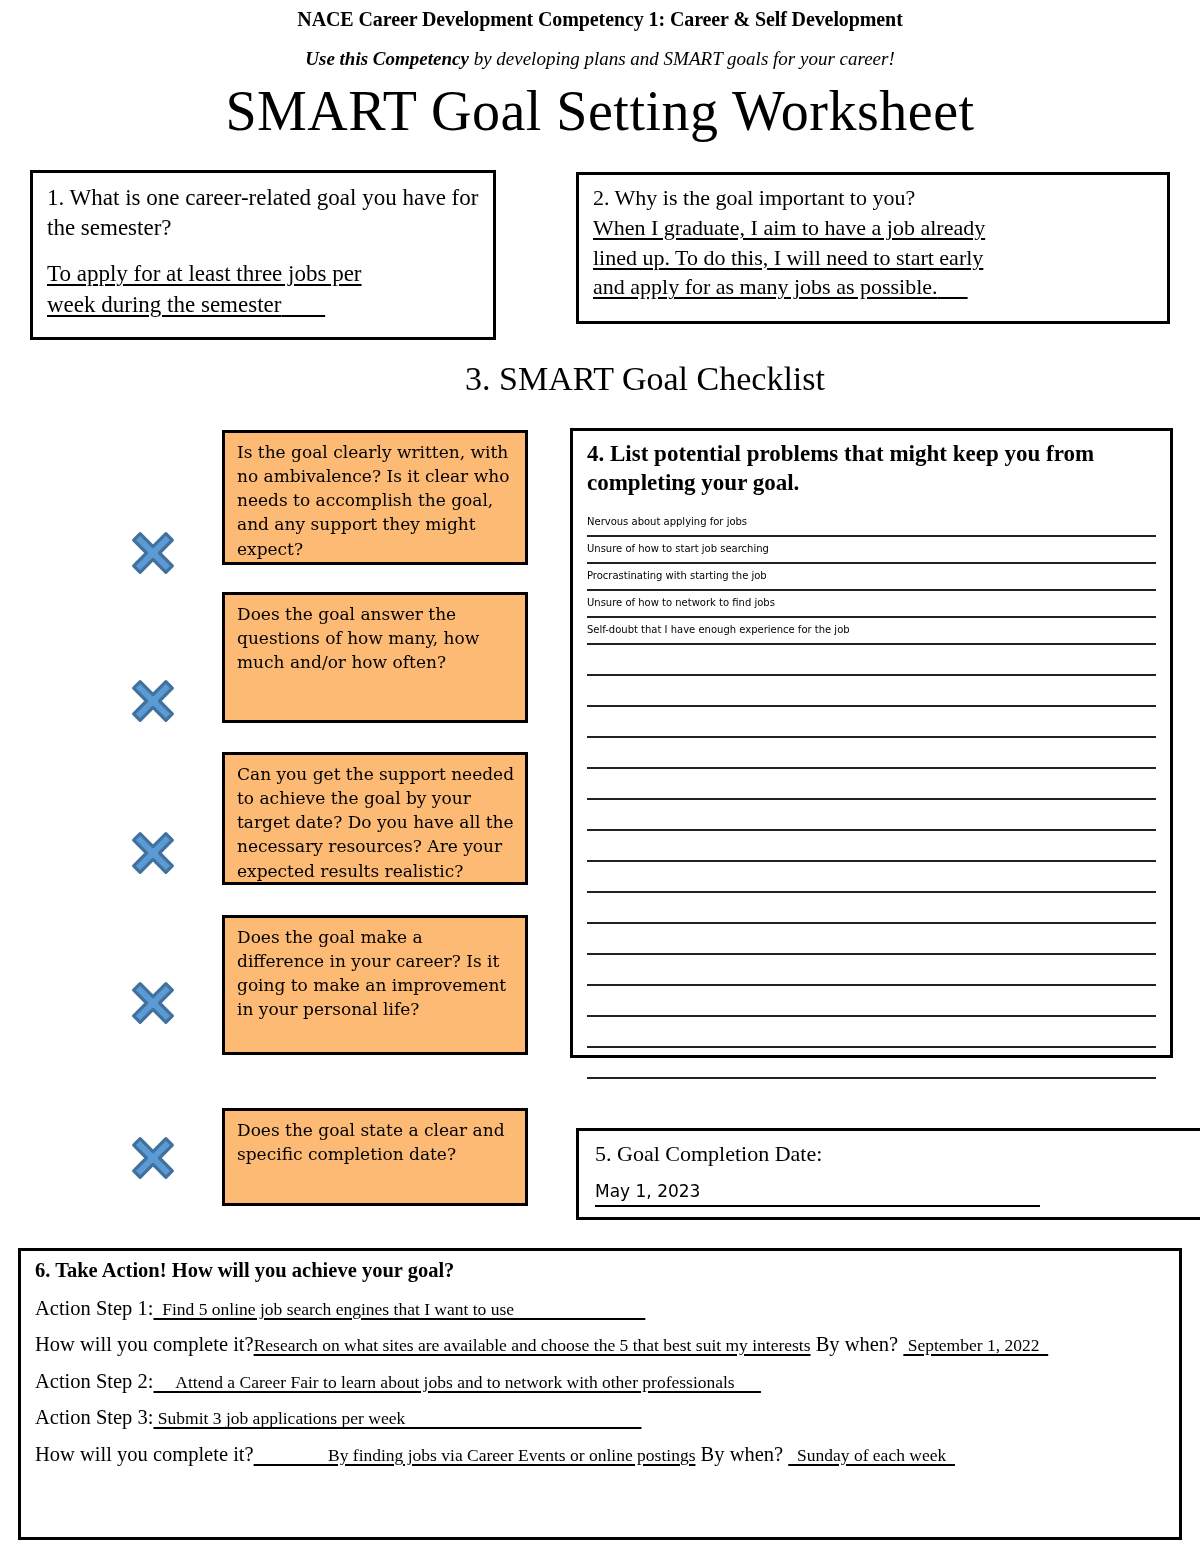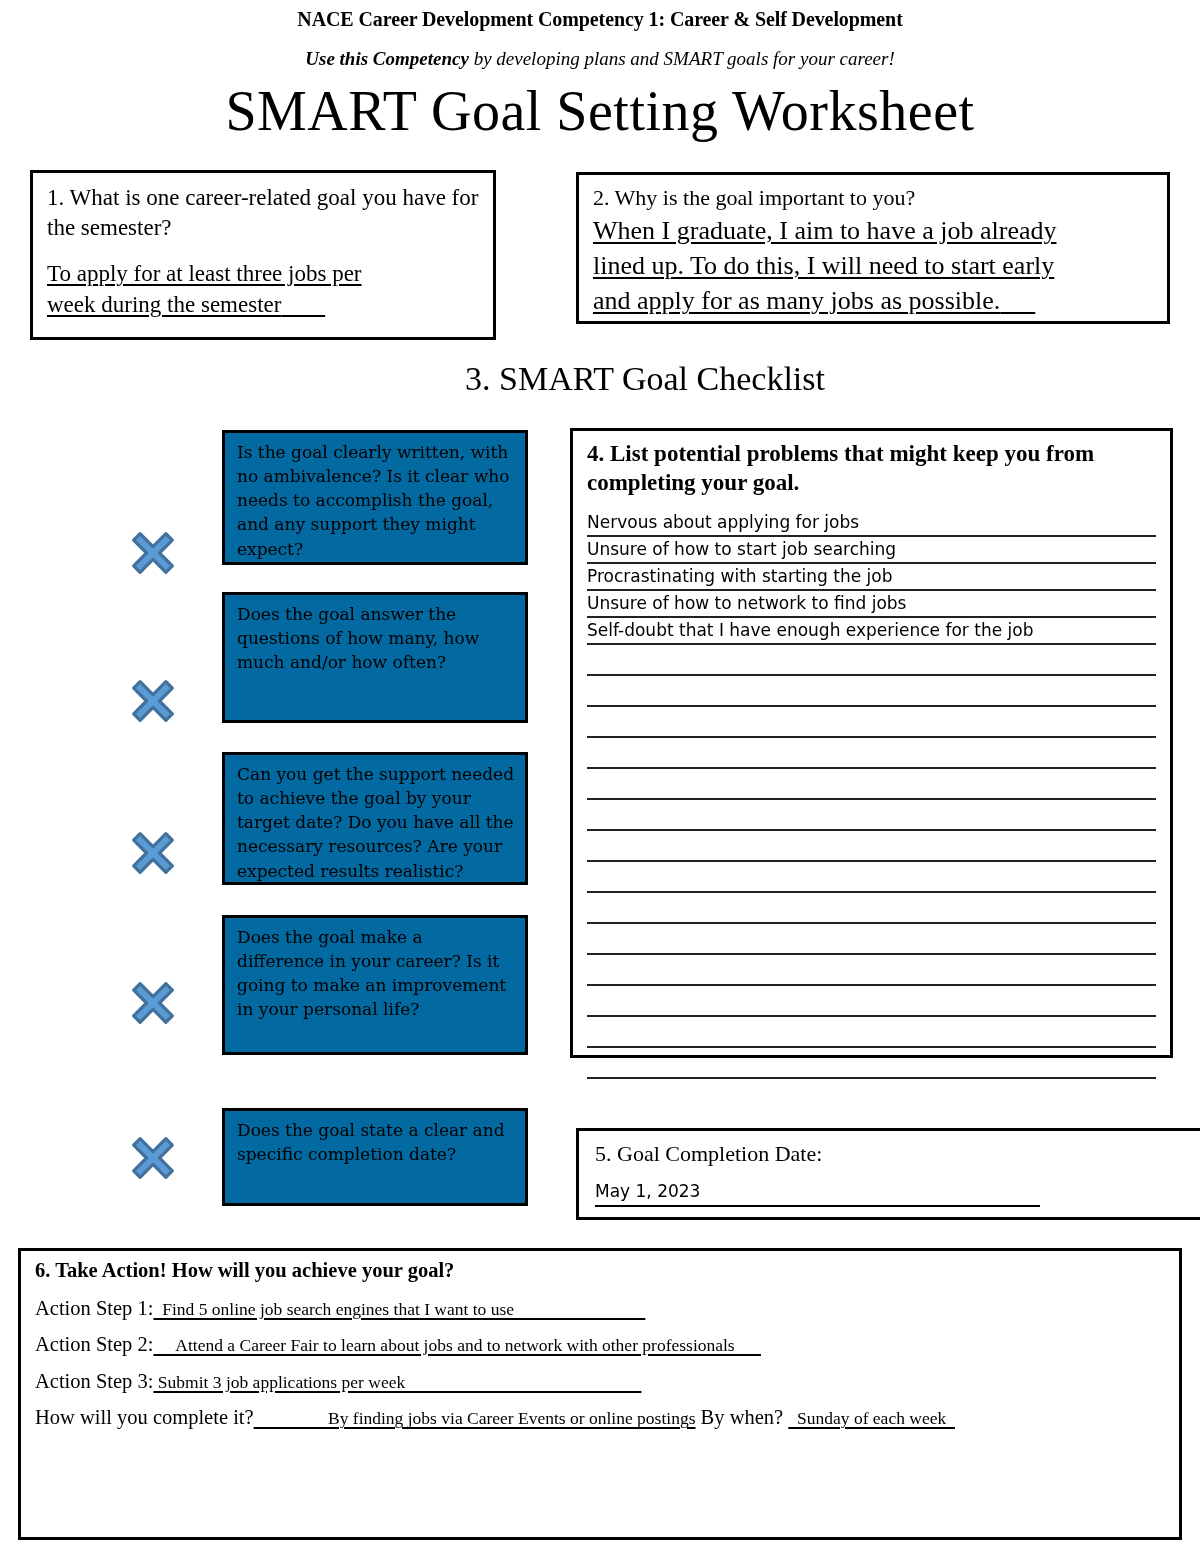--- a/index.html
+++ b/index.html
@@ -60,21 +60,21 @@
   }
   #box1 .ans {
     font-size: 23px;
     line-height: 1.38;
     margin-top: 14px;
   }
 
   
   #box2 { left: 576px; top: 172px; width: 594px; height: 152px; padding: 9px 15px 0 14px; }
   #box2 .q { font-size: 22px; line-height: 1.30; }
-  #box2 .ans { font-size: 26px; line-height: 1.36; }
+  #box2 .ans { font-size: 22px; line-height: 1.36; }
 
   .ul { text-decoration: underline; text-decoration-thickness: 2px; text-underline-offset: 3px; }
 
   
   .sec3-title {
     position: absolute;
     top: 360px; left: 0; width: 1200px;
     text-align: center;
     font-size: 34px;
     padding-left: 90px;
@@ -90,42 +90,42 @@
   .xicon {
     position: absolute;
     width: 46px;
     height: 46px;
     left: 10px;
   }
   .cbox {
     position: absolute;
     left: 102px;
     border: 3px solid #000;
-    background: #0369a1;
+    background: #fdba74;
     box-sizing: border-box;
     padding: 7px 10px 5px 12px;
     font-family: "DejaVu Serif", "Liberation Serif", serif;
     font-size: 17px;
     line-height: 1.42;
     width: 306px;
   }
 
   
   #box4 { left: 570px; top: 428px; width: 603px; height: 630px; padding: 8px 14px 0 14px; }
   #box4 .q {
     font-size: 23px;
     font-weight: bold;
     line-height: 1.28;
   }
   .wlines { margin-top: 12px; }
   .wline {
     height: 25px;
     border-bottom: 2px solid #222;
     font-family: "DejaVu Sans", "Liberation Sans", sans-serif;
-    font-size: 17px;
+    font-size: 10px;
     line-height: 24px;
     white-space: nowrap;
     overflow: hidden;
   }
 
   
   #box5 { left: 576px; top: 1128px; width: 676px; height: 92px; padding: 10px 16px 0 16px; }
   #box5 .lbl { font-size: 22px; }
   #box5 .dateline {
     margin-top: 12px;
@@ -244,17 +244,18 @@
 
 <div class="box" id="box5">
   <div class="lbl">5. Goal Completion Date:</div>
   <div class="dateline">May 1, 2023</div>
 </div>
 
 <div class="box" id="box6">
   <div class="r first">6. Take Action! How will you achieve your goal?</div>
   <div id="q6rows">
       <div class="r"><span>Action Step 1:</span><span class="fill sm">&nbsp;&nbsp;Find 5 online job search engines that I want to use&nbsp;&nbsp;&nbsp;&nbsp;&nbsp;&nbsp;&nbsp;&nbsp;&nbsp;&nbsp;&nbsp;&nbsp;&nbsp;&nbsp;&nbsp;&nbsp;&nbsp;&nbsp;&nbsp;&nbsp;&nbsp;&nbsp;&nbsp;&nbsp;&nbsp;&nbsp;&nbsp;&nbsp;&nbsp;&nbsp;</span></div>
+      <div class="r"><span>How will you complete it?</span><span class="fill sm">Research on what sites are available and choose the 5 that best suit my interests</span><span>&nbsp;By when?&nbsp;</span><span class="fill sm">&nbsp;September 1, 2022&nbsp;&nbsp;</span></div>
       <div class="r"><span>Action Step 2:</span><span class="fill sm">&nbsp;&nbsp;&nbsp;&nbsp;&nbsp;Attend a Career Fair to learn about jobs and to network with other professionals&nbsp;&nbsp;&nbsp;&nbsp;&nbsp;&nbsp;</span></div>
       <div class="r"><span>Action Step 3:</span><span class="fill sm">&nbsp;Submit 3 job applications per week&nbsp;&nbsp;&nbsp;&nbsp;&nbsp;&nbsp;&nbsp;&nbsp;&nbsp;&nbsp;&nbsp;&nbsp;&nbsp;&nbsp;&nbsp;&nbsp;&nbsp;&nbsp;&nbsp;&nbsp;&nbsp;&nbsp;&nbsp;&nbsp;&nbsp;&nbsp;&nbsp;&nbsp;&nbsp;&nbsp;&nbsp;&nbsp;&nbsp;&nbsp;&nbsp;&nbsp;&nbsp;&nbsp;&nbsp;&nbsp;&nbsp;&nbsp;&nbsp;&nbsp;&nbsp;&nbsp;&nbsp;&nbsp;&nbsp;&nbsp;&nbsp;&nbsp;&nbsp;&nbsp;</span></div>
       <div class="r"><span>How will you complete it?</span><span class="fill sm">&nbsp;&nbsp;&nbsp;&nbsp;&nbsp;&nbsp;&nbsp;&nbsp;&nbsp;&nbsp;&nbsp;&nbsp;&nbsp;&nbsp;&nbsp;&nbsp;&nbsp;By finding jobs via Career Events or online postings</span><span>&nbsp;By when?&nbsp;</span><span class="fill sm">&nbsp;&nbsp;Sunday of each week&nbsp;&nbsp;</span></div>
     </div>
 </div>
 
 </body></html>

